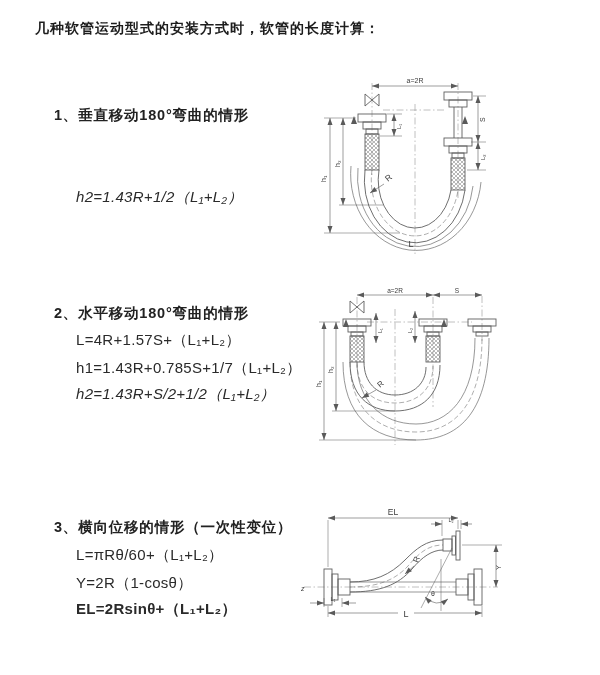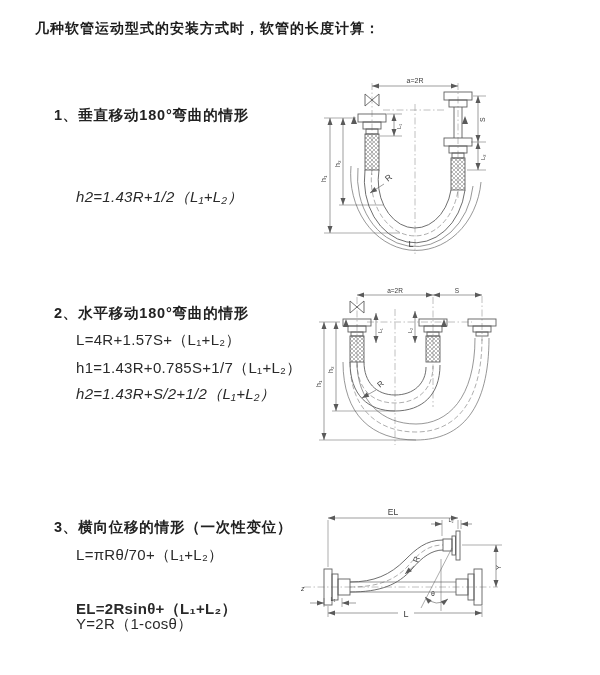--- a/index.html
+++ b/index.html
@@ -33,22 +33,22 @@
 
   <div class="sec-heading" style="left:54px;top:106px;">1、垂直移动180°弯曲的情形</div>
   <div class="formula" style="left:76px;top:188px;font-style:italic;">h2=1.43R+1/2（L₁+L₂）</div>
 
   <div class="sec-heading" style="left:54px;top:304px;">2、水平移动180°弯曲的情形</div>
   <div class="formula" style="left:76px;top:331px;">L=4R+1.57S+（L₁+L₂）</div>
   <div class="formula" style="left:76px;top:359px;">h1=1.43R+0.785S+1/7（L₁+L₂）</div>
   <div class="formula" style="left:76px;top:385px;font-style:italic;">h2=1.43R+S/2+1/2（L₁+L₂）</div>
 
   <div class="sec-heading" style="left:40px;top:518px;margin-left:14px;">3、横向位移的情形（一次性变位）</div>
-  <div class="formula" style="left:76px;top:546px;">L=πRθ/70+（L₁+L₂）</div>
-  <div class="formula" style="left:76px;top:574px;margin-top:41px;">Y=2R（1-cosθ）</div>
+  <div class="formula" style="left:76px;top:546px;">L=πRθ/60+（L₁+L₂）</div>
+  <div class="formula" style="left:76px;top:574px;">Y=2R（1-cosθ）</div>
   <div class="formula" style="left:76px;top:600px;font-weight:bold;">EL=2Rsinθ+（L₁+L₂）</div>
 
   <svg class="dia" style="left:310px;top:70px;" width="280" height="190" viewBox="0 0 280 190">
     <defs>
       <marker id="ar1" viewBox="0 0 8 6" markerWidth="8" markerHeight="6" refX="7.5" refY="3" orient="auto-start-reverse" markerUnits="userSpaceOnUse">
         <path d="M0.5,0.5 L7.5,3 L0.5,5.5 Z" fill="#5a5a5a"></path>
       </marker>
       <pattern id="hx1" width="4" height="4" patternUnits="userSpaceOnUse">
         <path d="M0,0 L4,4 M4,0 L0,4" stroke="#8a8a8a" stroke-width="0.6"></path>
       </pattern>

